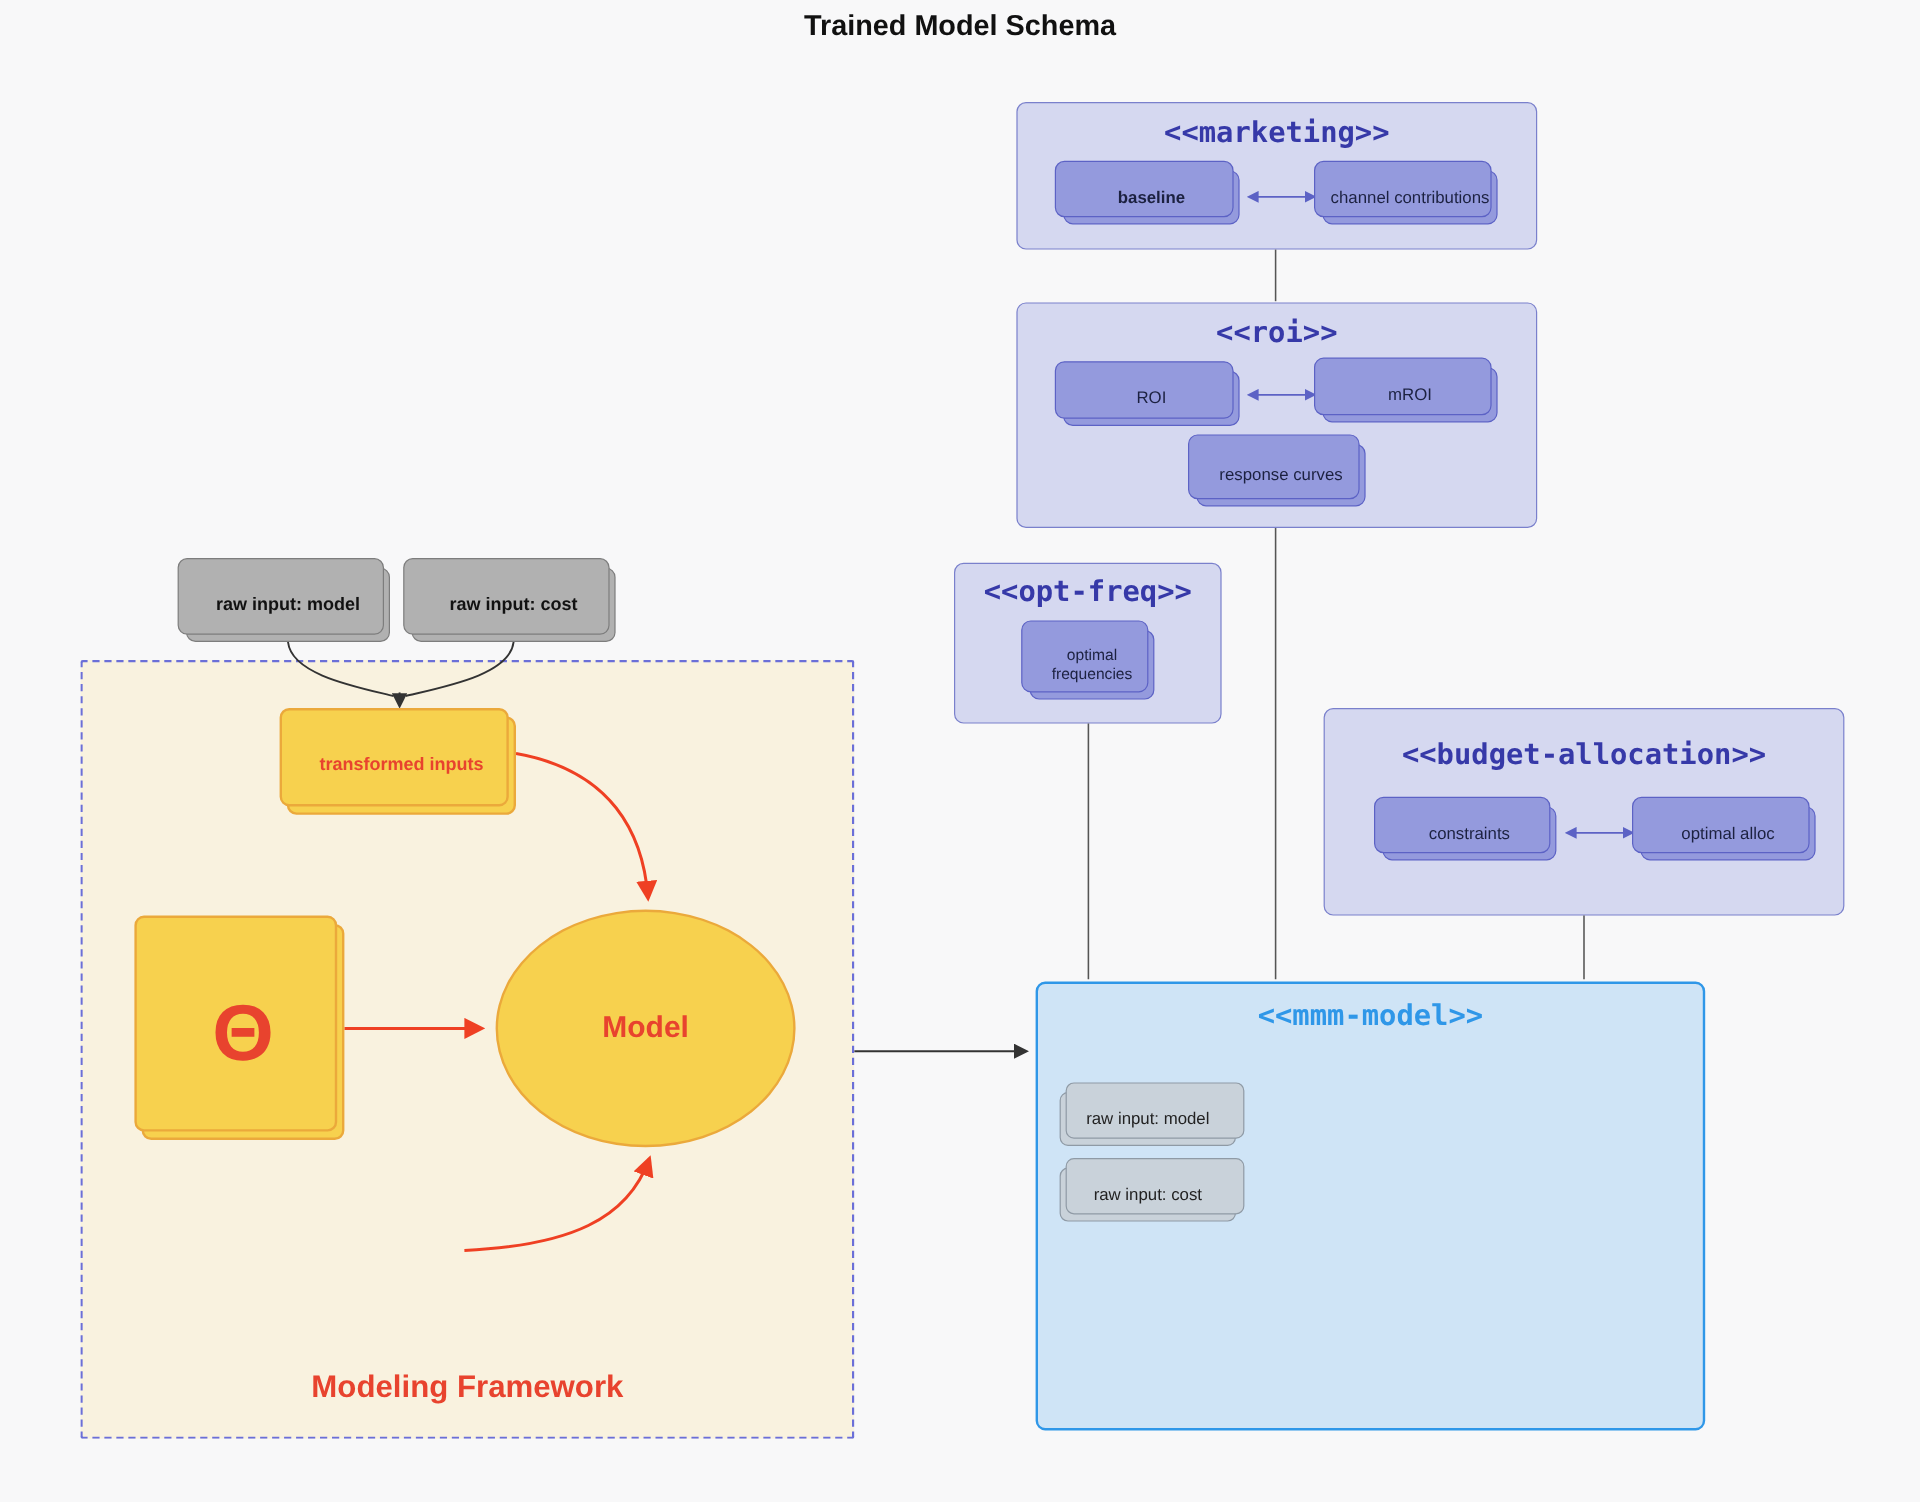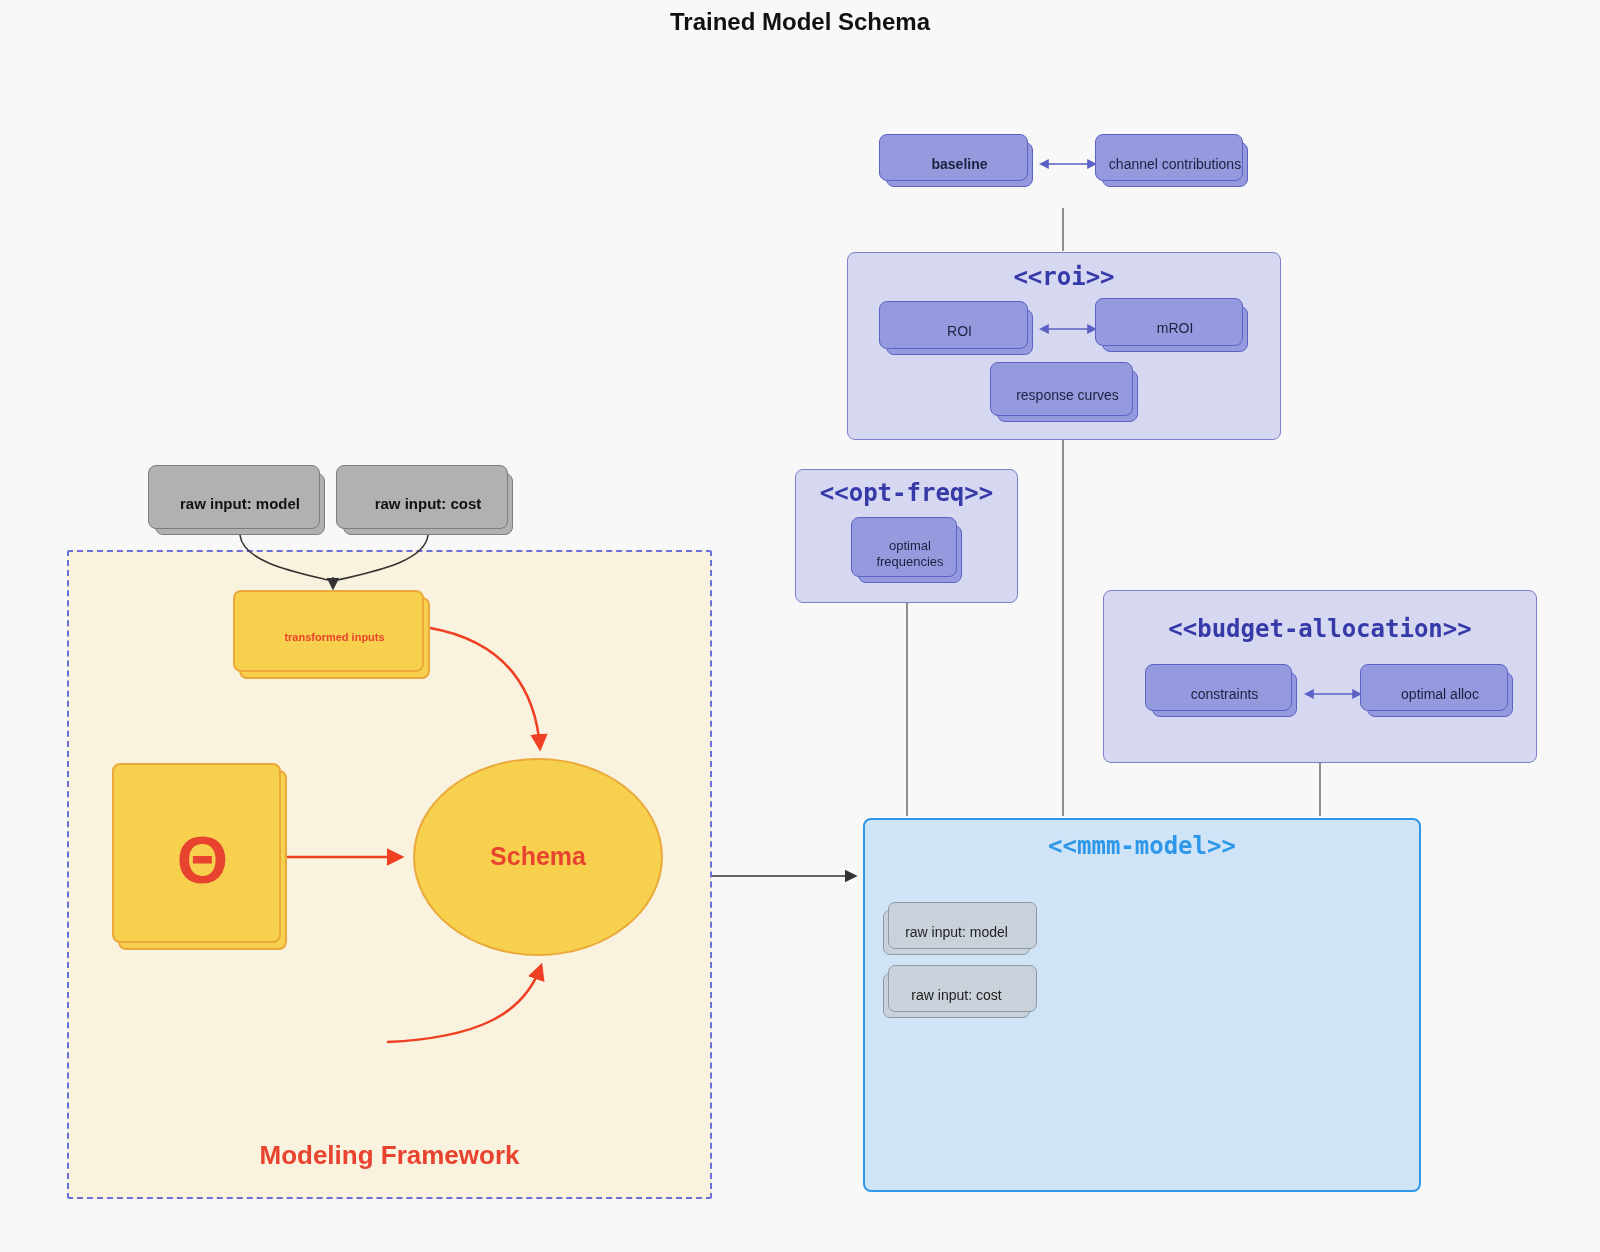--- a/index.html
+++ b/index.html
@@ -36,20 +36,23 @@
   .framework-label{position:absolute;left:0;width:100%;text-align:center;font-size:26px;font-weight:bold;}
   svg.edges{position:absolute;left:0;top:0;z-index:1;}
 </style>
 </head>
 <body>
 
 <div class="canvas">
 
   <div class="page-title">Trained Model Schema</div>
 
+  <div class="cluster c-lavender" style="left:847px;top:85px;width:434px;height:123px;">
+    <div class="cluster-title t-purple" style="top:10px;">&lt;&lt;marketing&gt;&gt;</div>
+  </div>
 
   <div class="cluster c-lavender" style="left:847px;top:252px;width:434px;height:188px;">
     <div class="cluster-title t-purple" style="top:10px;">&lt;&lt;roi&gt;&gt;</div>
   </div>
 
   <div class="cluster c-lavender" style="left:795px;top:469px;width:223px;height:134px;">
     <div class="cluster-title t-purple" style="top:9px;">&lt;&lt;opt-freq&gt;&gt;</div>
   </div>
 
   <div class="cluster c-lavender" style="left:1103px;top:590px;width:434px;height:173px;">
@@ -105,21 +108,21 @@
   <div class="node n-purple stacked" style="left:997px;top:370px;width:141px;height:52px;">response curves</div>
 
   <div class="node n-purple stacked" style="left:858px;top:525px;width:104px;height:58px;font-size:13px;padding:0 8px;">optimal frequencies</div>
 
   <div class="node n-purple stacked" style="left:1152px;top:672px;width:145px;height:45px;">constraints</div>
   <div class="node n-purple stacked" style="left:1367px;top:672px;width:146px;height:45px;">optimal alloc</div>
 
   <div class="node n-gray-dark stacked" style="left:155px;top:473px;width:170px;height:62px;">raw input: model</div>
   <div class="node n-gray-dark stacked" style="left:343px;top:473px;width:170px;height:62px;">raw input: cost</div>
 
-  <div class="node n-yellow stacked red-text" style="left:239px;top:597px;width:191px;height:82px;font-size:11px;font-weight:bold;">transformed inputs</div>
+  <div class="node n-yellow stacked red-text" style="left:239px;top:597px;width:191px;height:82px;font-size:15px;font-weight:bold;">transformed inputs</div>
   <div class="node n-yellow stacked red-text" style="left:118px;top:770px;width:169px;height:180px;font-size:66px;font-weight:bold;">Θ</div>
-  <div class="node n-yellow red-text" style="left:413px;top:758px;width:250px;height:198px;border-radius:50%;font-size:25px;font-weight:bold;">Schema</div>
+  <div class="node n-yellow red-text" style="left:413px;top:758px;width:250px;height:198px;border-radius:50%;font-size:25px;font-weight:bold;">Model</div>
 
   <div class="node n-gray-light stacked-r" style="left:883px;top:910px;width:147px;height:45px;">raw input: model</div>
   <div class="node n-gray-light stacked-r" style="left:883px;top:973px;width:147px;height:45px;">raw input: cost</div>
 
 
 </div>
 
 </body></html>

